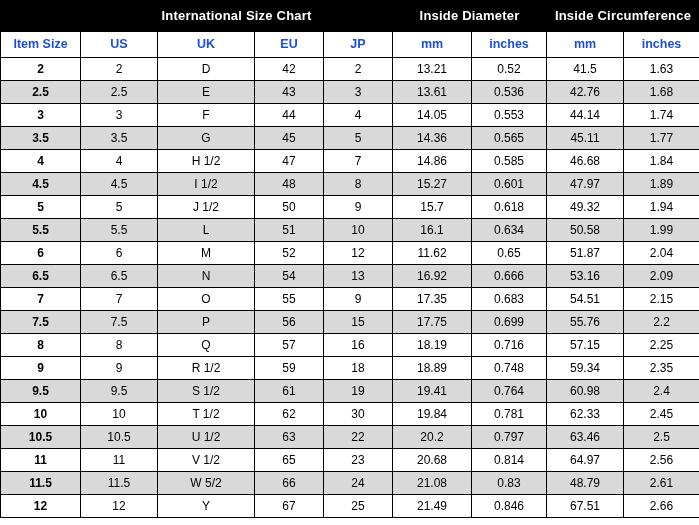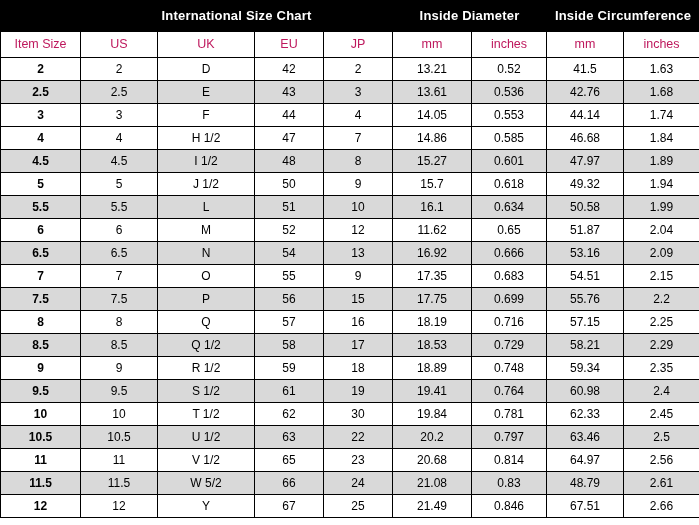--- a/index.html
+++ b/index.html
@@ -45,22 +45,22 @@
     letter-spacing: 0.2px;
   }
   th.group-blank {
     background: #ffffff;
     border-left: 1px solid #000000;
     border-top: 1px solid #000000;
   }
   
   tr.col-head th {
     background: #ffffff;
-    color: #be185d;
-    font-weight: normal;
+    color: #1d4ed8;
+    font-weight: bold;
     font-size: 12.5px;
     height: 25px;
     line-height: 25px;
   }
   
   tr.data-row td {
     background: #ffffff;
   }
   tr.data-row.alt td {
     background: #d9d9d9;
@@ -141,20 +141,31 @@
           <td class="item-size">3</td>
           <td>3</td>
           <td>F</td>
           <td>44</td>
           <td>4</td>
           <td>14.05</td>
           <td>0.553</td>
           <td>44.14</td>
           <td>1.74</td>
         </tr>
+        <tr class="data-row alt">
+          <td class="item-size">3.5</td>
+          <td>3.5</td>
+          <td>G</td>
+          <td>45</td>
+          <td>5</td>
+          <td>14.36</td>
+          <td>0.565</td>
+          <td>45.11</td>
+          <td>1.77</td>
+        </tr>
         <tr class="data-row">
           <td class="item-size">4</td>
           <td>4</td>
           <td>H 1/2</td>
           <td>47</td>
           <td>7</td>
           <td>14.86</td>
           <td>0.585</td>
           <td>46.68</td>
           <td>1.84</td>
@@ -240,31 +251,20 @@
           <td class="item-size">8</td>
           <td>8</td>
           <td>Q</td>
           <td>57</td>
           <td>16</td>
           <td>18.19</td>
           <td>0.716</td>
           <td>57.15</td>
           <td>2.25</td>
         </tr>
-        <tr class="data-row alt">
-          <td class="item-size">8.5</td>
-          <td>8.5</td>
-          <td>Q 1/2</td>
-          <td>58</td>
-          <td>17</td>
-          <td>18.53</td>
-          <td>0.729</td>
-          <td>58.21</td>
-          <td>2.29</td>
-        </tr>
         <tr class="data-row">
           <td class="item-size">9</td>
           <td>9</td>
           <td>R 1/2</td>
           <td>59</td>
           <td>18</td>
           <td>18.89</td>
           <td>0.748</td>
           <td>59.34</td>
           <td>2.35</td>

